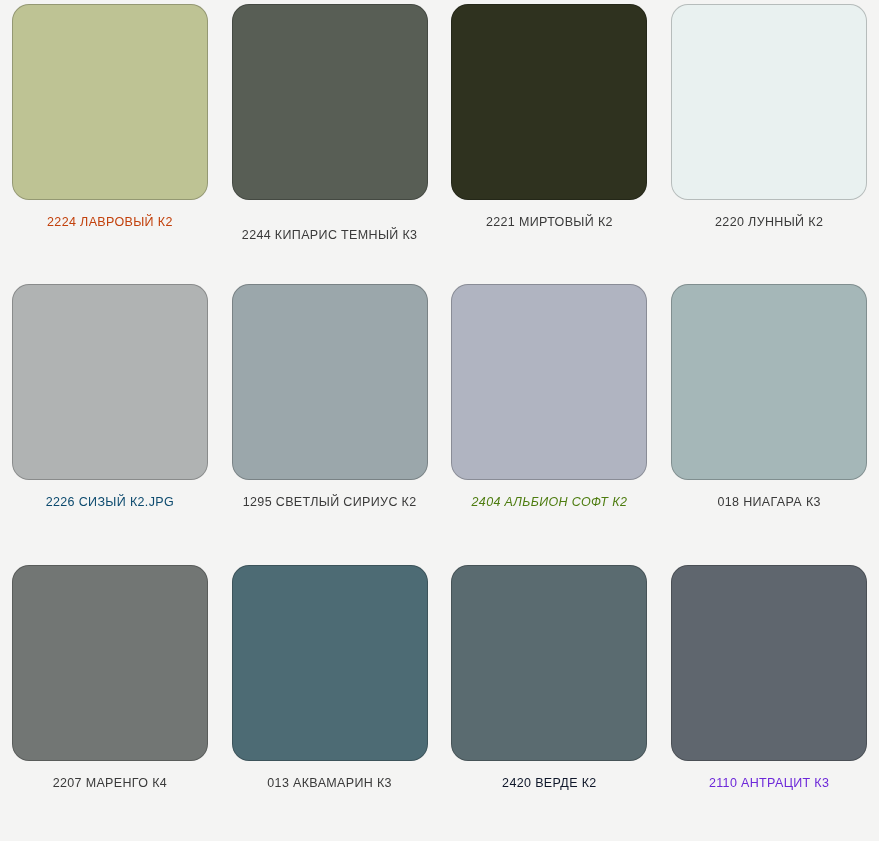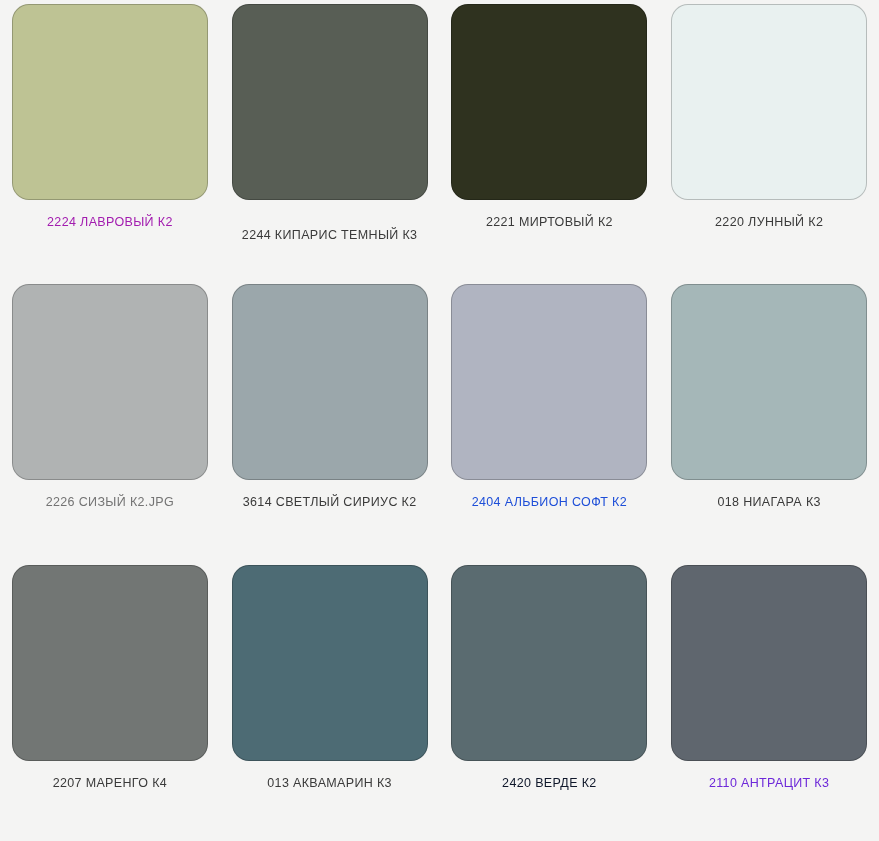--- a/index.html
+++ b/index.html
@@ -48,51 +48,51 @@
     line-height: 1.1;
   }
 </style>
 </head>
 <body style="background-color: rgb(244, 244, 243);">
 
 <div class="palette-grid">
 
   <div class="swatch-cell">
     <div class="swatch-chip" style="background-color: rgb(190, 195, 148);"></div>
-    <div class="swatch-label" style="color: #a21caf;">2224 ЛАВРОВЫЙ К2</div>
+    <div class="swatch-label" style="color: #c2410c;">2224 ЛАВРОВЫЙ К2</div>
   </div>
 
   <div class="swatch-cell">
     <div class="swatch-chip" style="background-color: rgb(88, 94, 85);"></div>
     <div class="swatch-label" style="color: rgb(58, 58, 58); margin-top: 29px;">2244 КИПАРИС ТЕМНЫЙ К3</div>
   </div>
 
   <div class="swatch-cell">
     <div class="swatch-chip" style="background-color: rgb(47, 50, 31);"></div>
     <div class="swatch-label" style="color: rgb(58, 58, 58);">2221 МИРТОВЫЙ К2</div>
   </div>
 
   <div class="swatch-cell">
     <div class="swatch-chip" style="background-color: rgb(233, 241, 240);"></div>
     <div class="swatch-label" style="color: rgb(58, 58, 58);">2220 ЛУННЫЙ К2</div>
   </div>
 
   <div class="swatch-cell">
     <div class="swatch-chip" style="background-color: rgb(176, 179, 179);"></div>
-    <div class="swatch-label" style="color: #737373;">2226 СИЗЫЙ К2.JPG</div>
+    <div class="swatch-label" style="color: #0c4a6e;">2226 СИЗЫЙ К2.JPG</div>
   </div>
 
   <div class="swatch-cell">
     <div class="swatch-chip" style="background-color: rgb(155, 167, 171);"></div>
-    <div class="swatch-label" style="color: rgb(58, 58, 58);">3614 СВЕТЛЫЙ СИРИУС К2</div>
+    <div class="swatch-label" style="color: rgb(58, 58, 58);">1295 СВЕТЛЫЙ СИРИУС К2</div>
   </div>
 
   <div class="swatch-cell">
     <div class="swatch-chip" style="background-color: rgb(176, 180, 193);"></div>
-    <div class="swatch-label" style="color: #1d4ed8;">2404 АЛЬБИОН СОФТ К2</div>
+    <div class="swatch-label" style="color: #4d7c0f; font-style: italic;">2404 АЛЬБИОН СОФТ К2</div>
   </div>
 
   <div class="swatch-cell">
     <div class="swatch-chip" style="background-color: rgb(165, 183, 184);"></div>
     <div class="swatch-label" style="color: rgb(58, 58, 58);">018 НИАГАРА К3</div>
   </div>
 
   <div class="swatch-cell">
     <div class="swatch-chip" style="background-color: rgb(114, 118, 116);"></div>
     <div class="swatch-label" style="color: rgb(58, 58, 58);">2207 МАРЕНГО К4</div>

